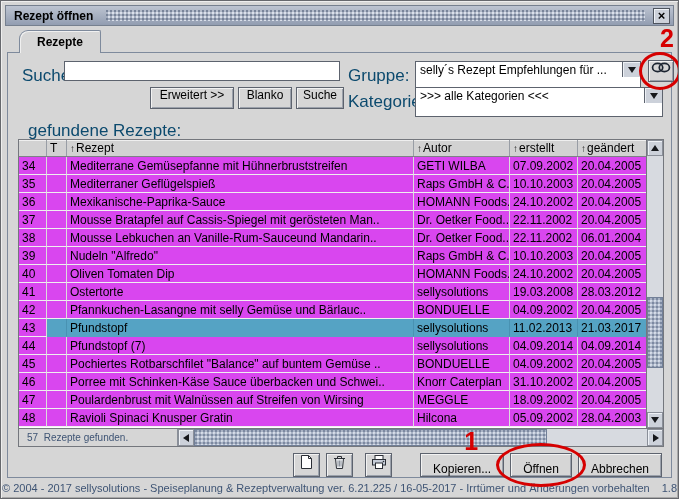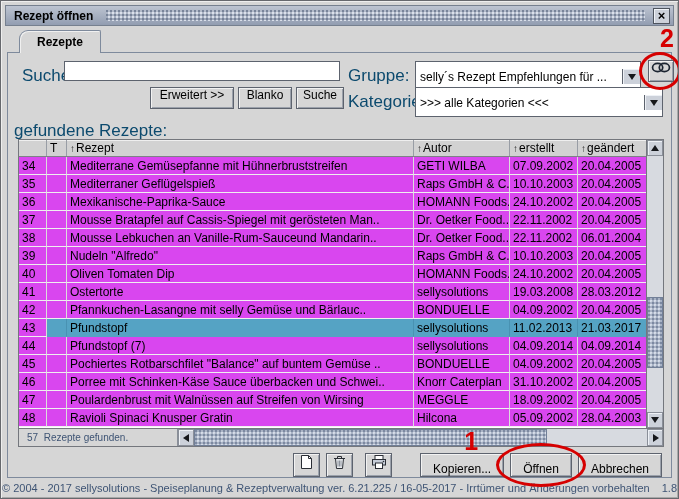--- a/index.html
+++ b/index.html
@@ -51,21 +51,21 @@
 
   .lbl { position:absolute; font-size:17px; color:#0c4a6e; white-space:nowrap; }
 
   
   .tfield {
     position:absolute; background:#fff; border:1px solid #5d636e;
     font-family:inherit; font-size:12px; padding:0 4px; height:20px;
   }
   .combo {
     position:absolute; height:30px; background:#fff; border:1px solid #5d636e;
-    display:flex; align-items:center; font-size:12px;
+    display:flex; align-items:flex-start; font-size:12px;
   }
   .combo .val { flex:1; padding:1px 4px 0 4px; white-space:nowrap; overflow:hidden; }
   .combo .arrow-btn {
     width:18px; background:#ccd1da; border-left:1px solid #5d636e;
     display:flex; align-items:center; justify-content:center;
     box-shadow: inset 1px 1px 0 #eef1f6;
   }
   .tri-down { width:0; height:0; border:4px solid transparent; border-top:6px solid #16181c; margin-top:5px; }
   .tri-up   { width:0; height:0; border:4px solid transparent; border-bottom:6px solid #16181c; margin-bottom:5px; }
   .tri-left { width:0; height:0; border:4px solid transparent; border-right:6px solid #16181c; margin-right:5px; }
@@ -224,21 +224,21 @@
     </button>
 
     <span class="lbl" style="left:340px; top:39px;">Kategorie:</span>
     <div class="combo" style="left:407px; top:34px; width:248px;">
       <span class="val">&gt;&gt;&gt; alle Kategorien &lt;&lt;&lt;</span>
       <span class="arrow-btn">
           <i class="tri-down"></i>
         </span>
     </div>
 
-    <span class="lbl" style="left:6px; top:68px;">gefundene Rezepte:</span>
+    <span class="lbl" style="left:20px; top:68px;">gefundene Rezepte:</span>
 
     <div class="tablebox">
       <div class="table-main">
         <div class="thead">
           <div class="th c-nr">
               <span></span>
             </div>
           <div class="th c-t">
               <span>T</span>
             </div>

